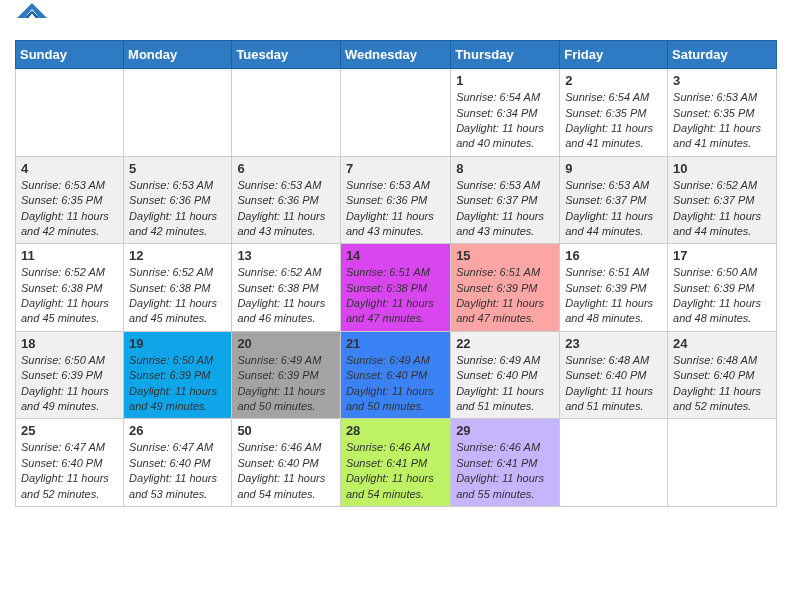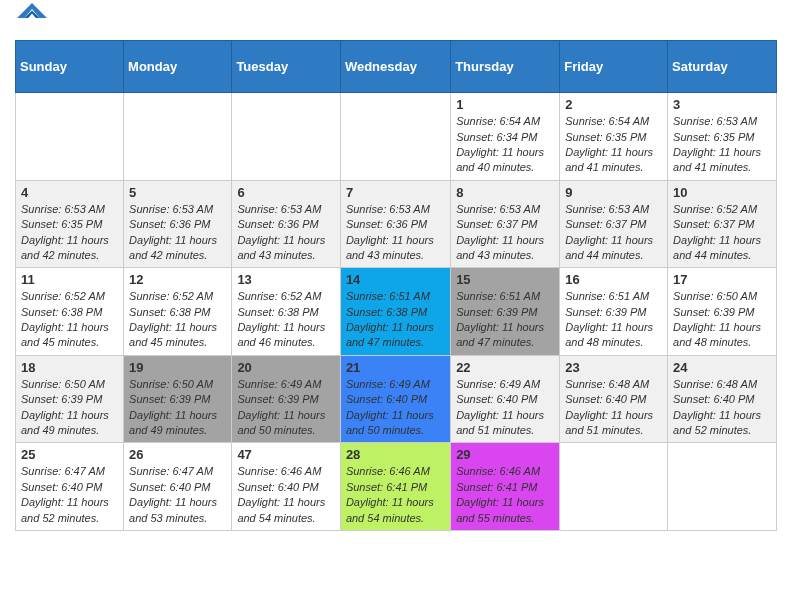--- a/index.html
+++ b/index.html
@@ -50,21 +50,21 @@
     .calendar {
       width: 100%;
       border-collapse: collapse;
       border: 1px solid #ccc;
     }
     .calendar th {
       background-color: #2e7bc4;
       color: #fff;
       font-size: 13px;
       font-weight: bold;
-      padding: 18px 4px;
+      padding: 6px 4px;
       text-align: left;
       border: 1px solid #2060a0;
     }
     .calendar td {
       width: 113px;
       vertical-align: top;
       padding: 4px 5px;
       border: 1px solid #ccc;
       font-size: 11px;
       color: #333;
@@ -201,27 +201,27 @@
           <div class="cell-content" style="white-space: pre-line;">Sunrise: 6:52 AM
 Sunset: 6:38 PM
 Daylight: 11 hours and 45 minutes.</div>
         </td>
         <td style="background: rgb(255, 255, 255);">
           <span class="day-num">13</span>
           <div class="cell-content" style="white-space: pre-line;">Sunrise: 6:52 AM
 Sunset: 6:38 PM
 Daylight: 11 hours and 46 minutes.</div>
         </td>
-        <td style="background: #0ea5e9;">
+        <td style="background: #d946ef;">
           <span class="day-num">14</span>
           <div class="cell-content" style="white-space: pre-line;">Sunrise: 6:51 AM
 Sunset: 6:38 PM
 Daylight: 11 hours and 47 minutes.</div>
         </td>
-        <td style="background: #a3a3a3;">
+        <td style="background: #fca5a5;">
           <span class="day-num">15</span>
           <div class="cell-content" style="white-space: pre-line;">Sunrise: 6:51 AM
 Sunset: 6:39 PM
 Daylight: 11 hours and 47 minutes.</div>
         </td>
         <td style="background: rgb(255, 255, 255); margin-left: 10px;">
           <span class="day-num">16</span>
           <div class="cell-content" style="white-space: pre-line;">Sunrise: 6:51 AM
 Sunset: 6:39 PM
 Daylight: 11 hours and 48 minutes.</div>
@@ -233,21 +233,21 @@
 Daylight: 11 hours and 48 minutes.</div>
         </td>
       </tr>
       <tr>
         <td style="background: rgb(240, 240, 240);">
           <span class="day-num">18</span>
           <div class="cell-content" style="white-space: pre-line;">Sunrise: 6:50 AM
 Sunset: 6:39 PM
 Daylight: 11 hours and 49 minutes.</div>
         </td>
-        <td style="background: #a3a3a3;">
+        <td style="background: #0ea5e9;">
           <span class="day-num">19</span>
           <div class="cell-content" style="white-space: pre-line;">Sunrise: 6:50 AM
 Sunset: 6:39 PM
 Daylight: 11 hours and 49 minutes.</div>
         </td>
         <td style="background: #a3a3a3; margin-left: 32px;">
           <span class="day-num">20</span>
           <div class="cell-content" style="white-space: pre-line;">Sunrise: 6:49 AM
 Sunset: 6:39 PM
 Daylight: 11 hours and 50 minutes.</div>
@@ -284,32 +284,32 @@
 Sunset: 6:40 PM
 Daylight: 11 hours and 52 minutes.</div>
         </td>
         <td style="background: rgb(255, 255, 255);">
           <span class="day-num">26</span>
           <div class="cell-content" style="white-space: pre-line;">Sunrise: 6:47 AM
 Sunset: 6:40 PM
 Daylight: 11 hours and 53 minutes.</div>
         </td>
         <td style="background: rgb(255, 255, 255);">
-          <span class="day-num">47</span>
+          <span class="day-num">50</span>
           <div class="cell-content" style="white-space: pre-line;">Sunrise: 6:46 AM
 Sunset: 6:40 PM
 Daylight: 11 hours and 54 minutes.</div>
         </td>
         <td style="background: #bef264;">
           <span class="day-num">28</span>
           <div class="cell-content" style="white-space: pre-line;">Sunrise: 6:46 AM
 Sunset: 6:41 PM
 Daylight: 11 hours and 54 minutes.</div>
         </td>
-        <td style="background: #d946ef;">
+        <td style="background: #c4b5fd;">
           <span class="day-num">29</span>
           <div class="cell-content" style="white-space: pre-line;">Sunrise: 6:46 AM
 Sunset: 6:41 PM
 Daylight: 11 hours and 55 minutes.</div>
         </td>
         <td class="empty-cell" style="background: rgb(255, 255, 255);"></td>
         <td class="empty-cell" style="background: rgb(255, 255, 255);"></td>
       </tr>
     </tbody>
 </table>

